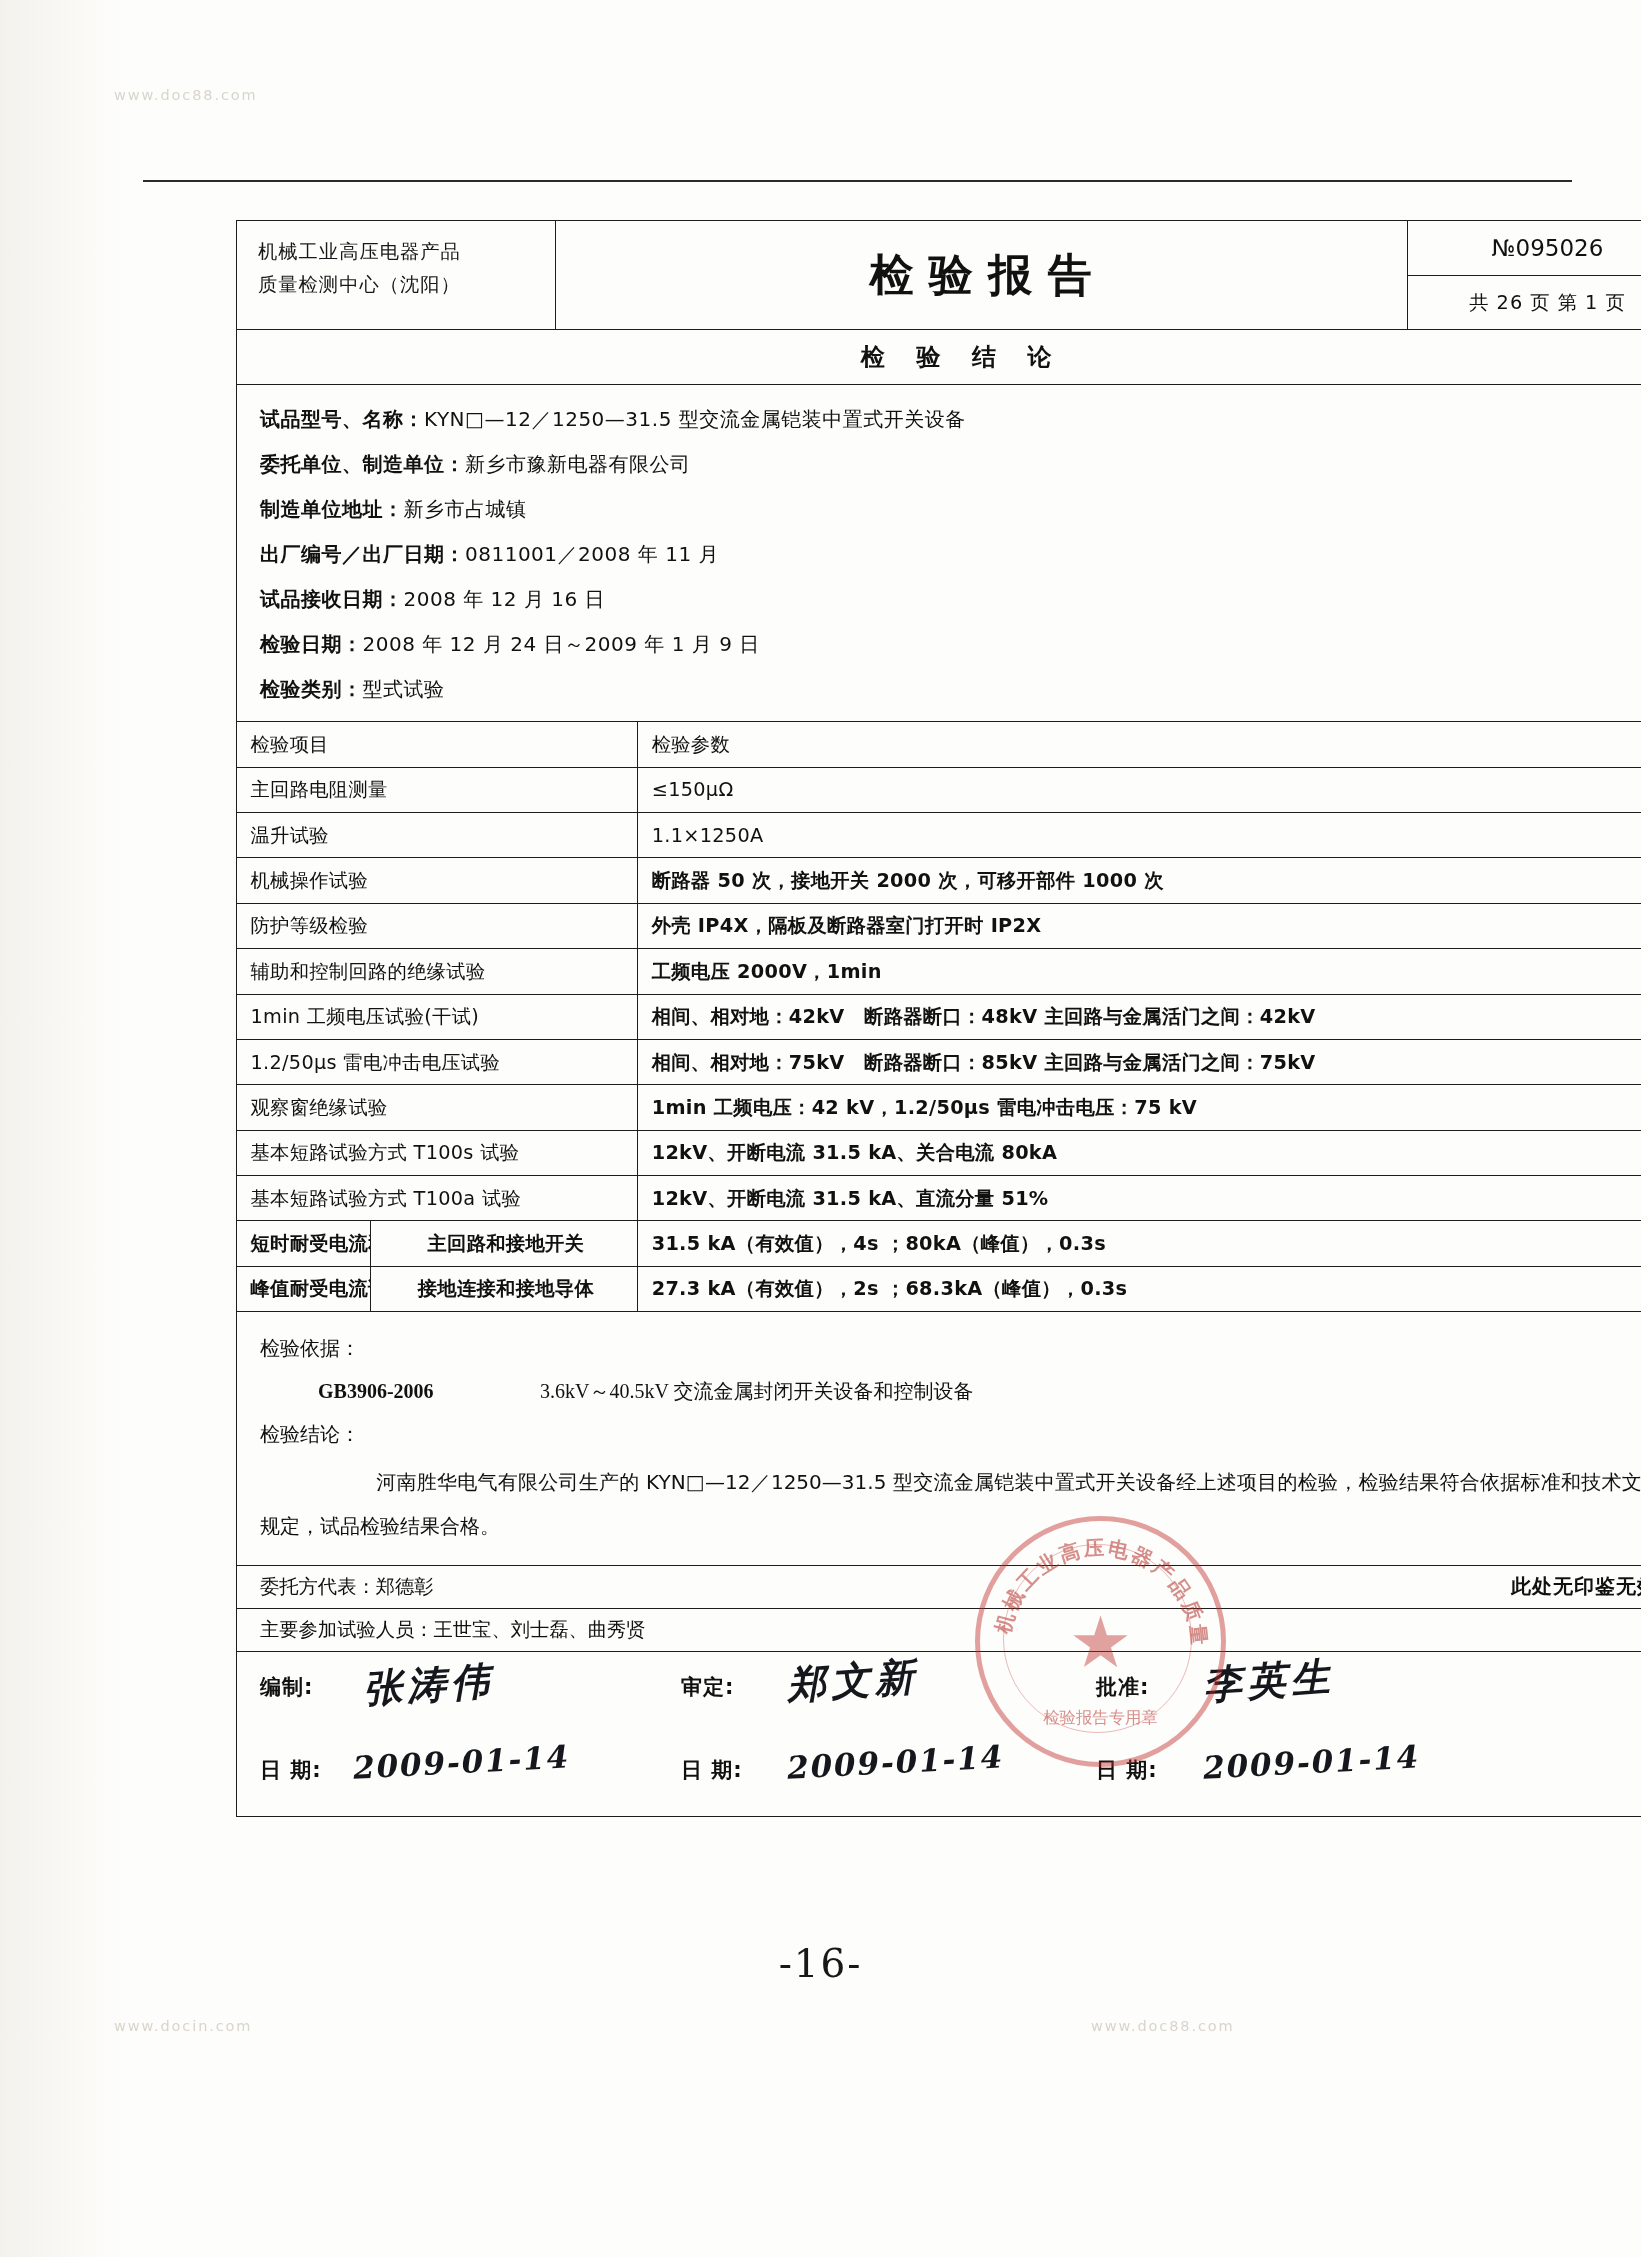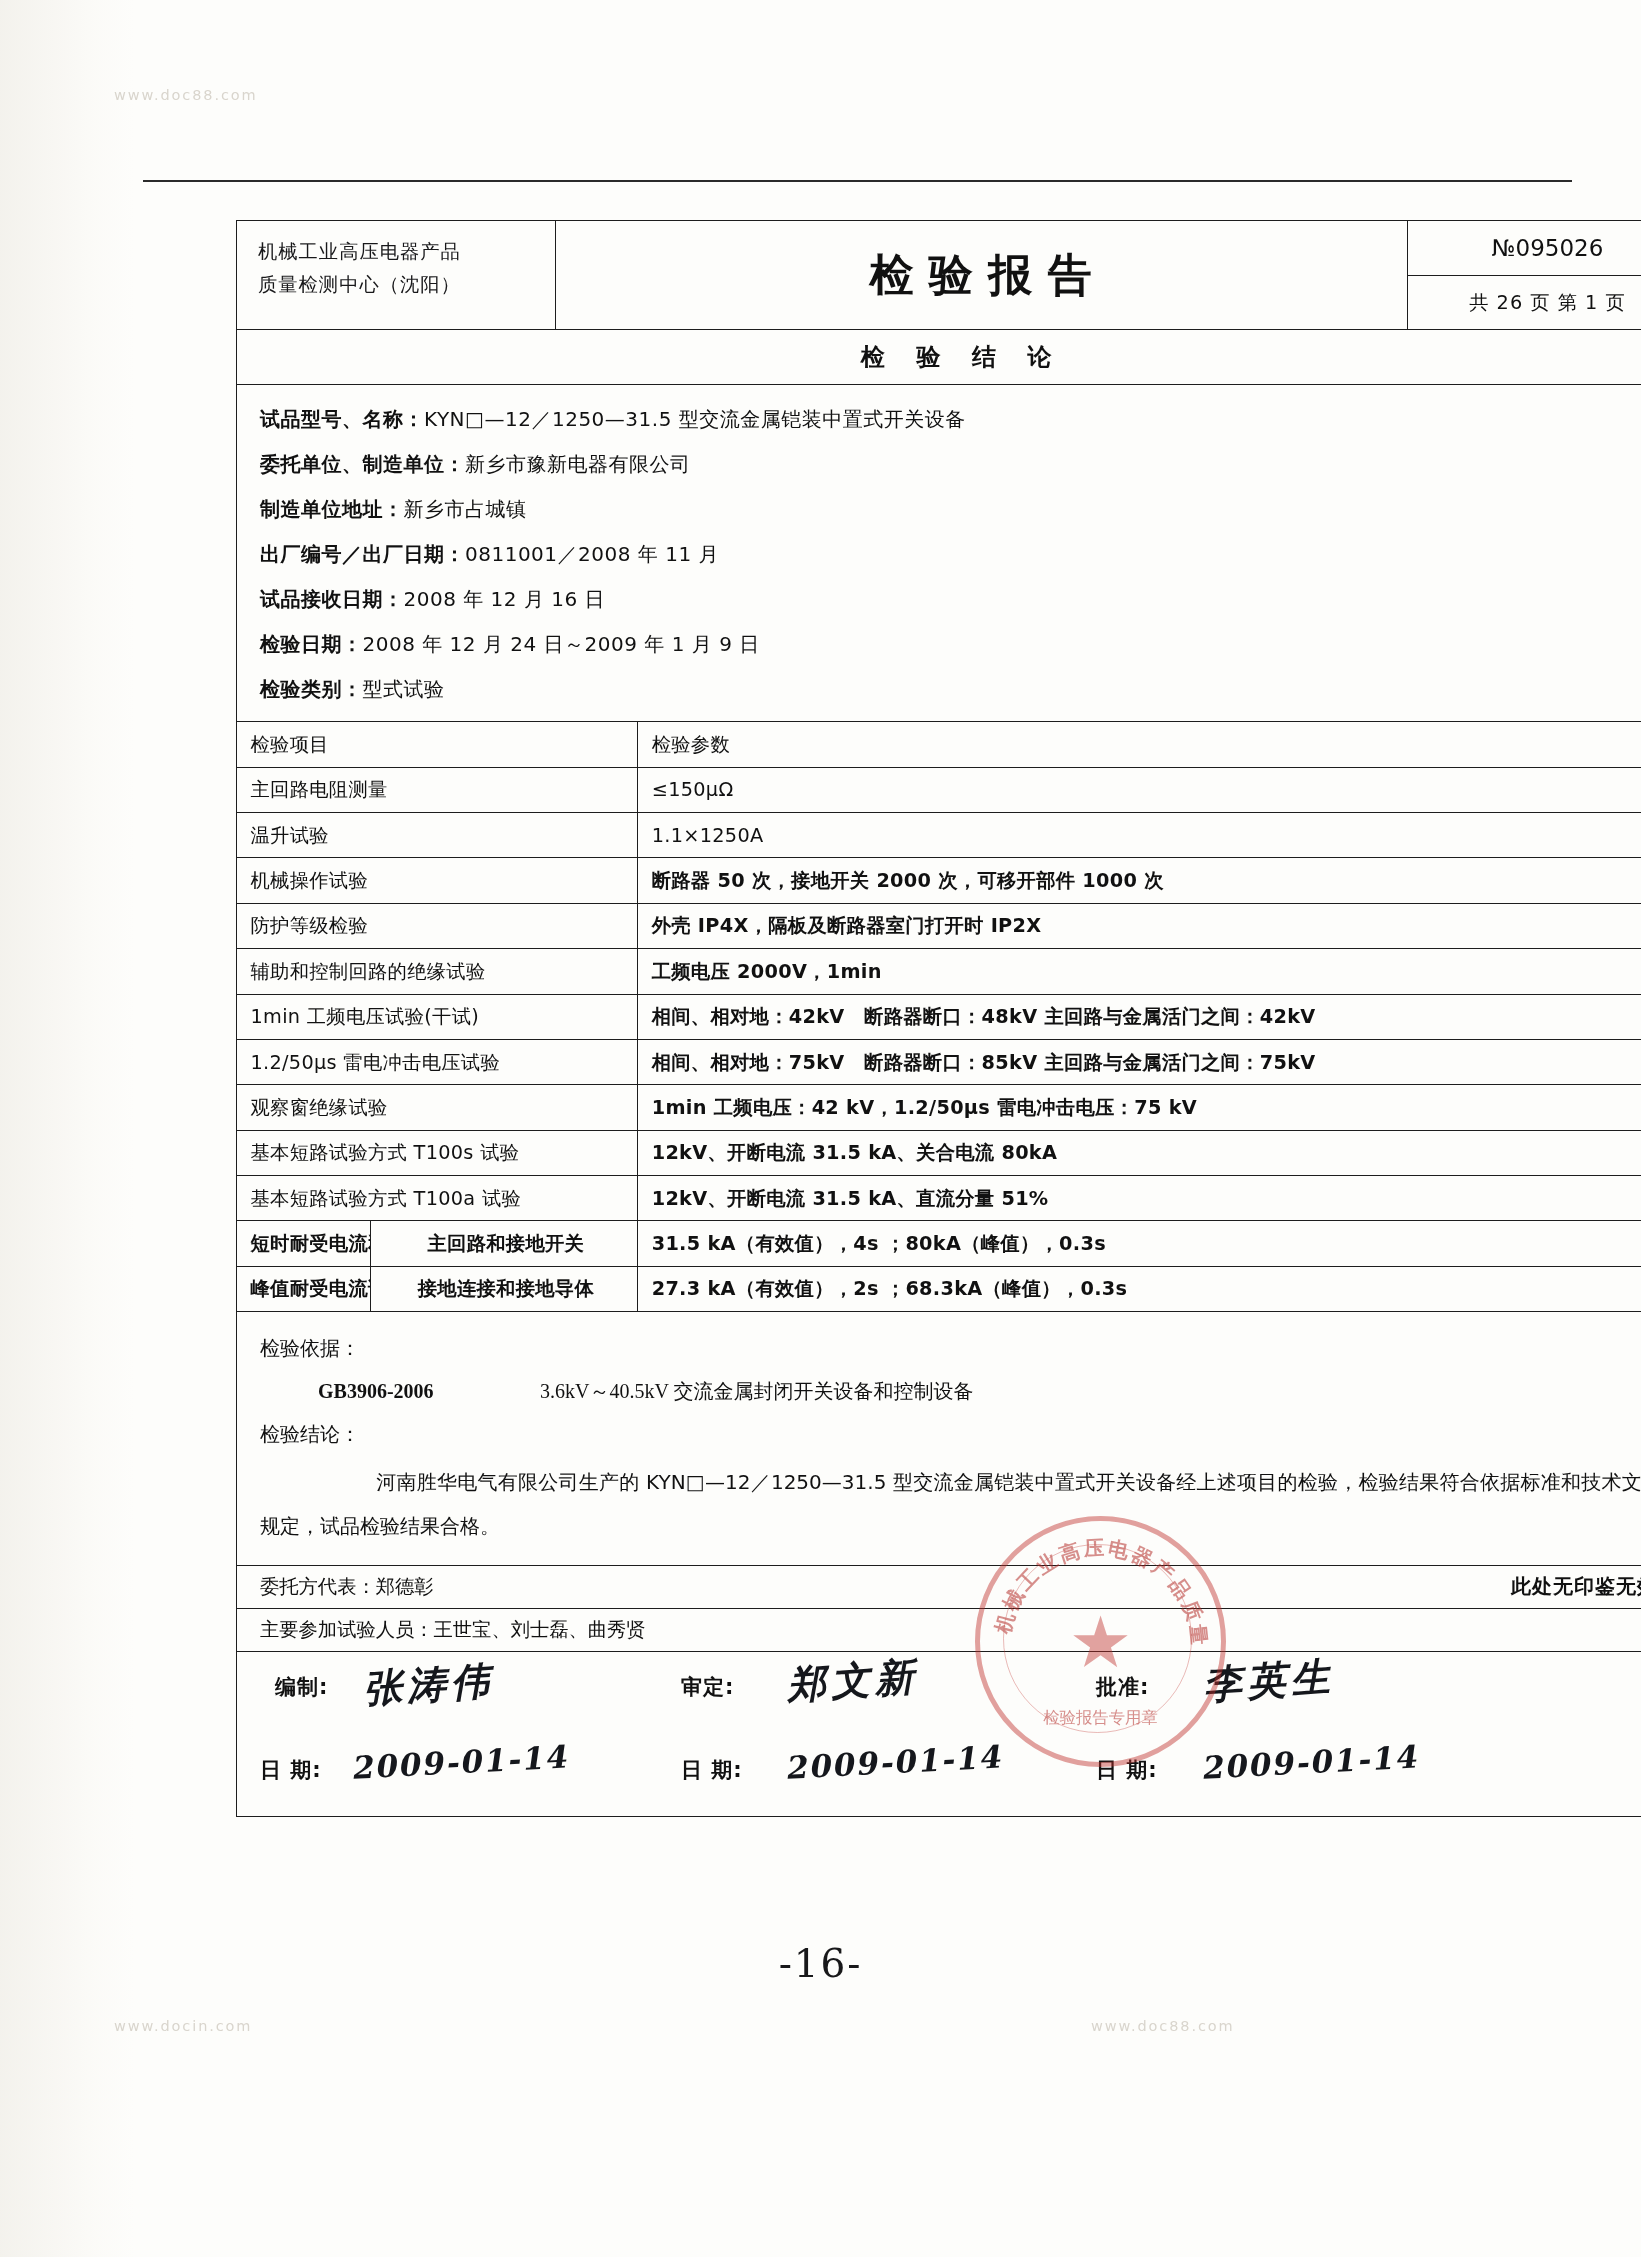--- a/index.html
+++ b/index.html
@@ -429,21 +429,21 @@
 
     <div class="sig-row">
       <span>委托方代表：郑德彰</span>
       <span class="stamp-note">此处无印鉴无效</span>
     </div>
     <div class="sig-row">
       <span>主要参加试验人员：王世宝、刘士磊、曲秀贤</span>
     </div>
 
     <div class="sig-block">
-      <span class="sig-label" style="left:38px; top:21px;">编制:</span>
+      <span class="sig-label" style="left:23px; top:21px;">编制:</span>
       <span class="hand sig" style="left:126px; top:5.8px;">张涛伟</span>
       <span class="sig-label" style="left:23px; top:104px;">日 期:</span>
       <span class="hand date" style="left:116px; top:92px;">2009-01-14</span>
 
       <span class="sig-label" style="left:444px; top:21px;">审定:</span>
       <span class="hand sig" style="left:550px; top:1.9px;">郑文新</span>
       <span class="sig-label" style="left:444px; top:104px;">日 期:</span>
       <span class="hand date" style="left:550px; top:92px;">2009-01-14</span>
 
       <span class="sig-label" style="left:859px; top:21px;">批准:</span>

